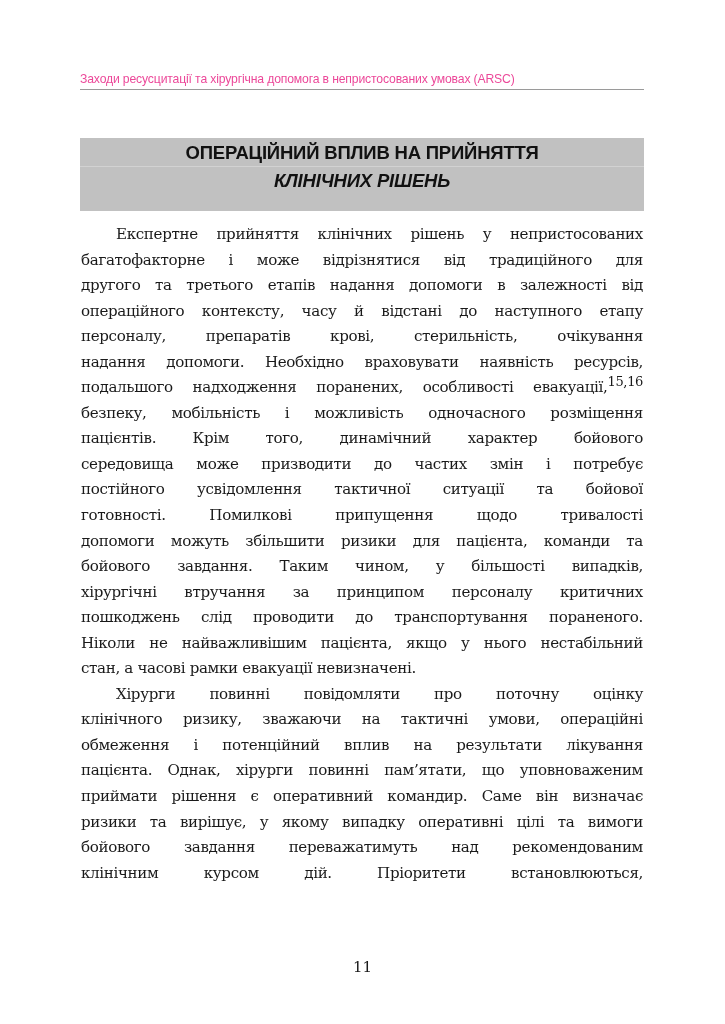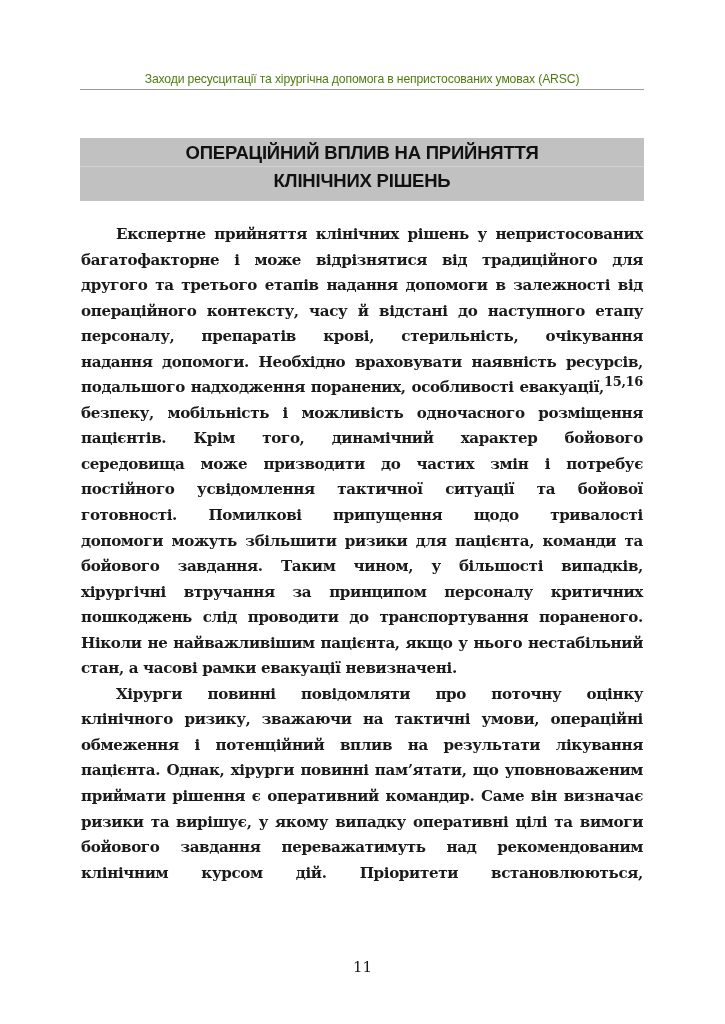--- a/index.html
+++ b/index.html
@@ -12,41 +12,41 @@
       height: 1024px;
       position: relative;
       overflow: hidden;
       color: #1a1a1a;
     }
     .running-header {
       position: absolute;
       left: 80px;
       width: 564px;
       top: 72px;
-      text-align: center;
+      text-align: left;
       font-family: "Liberation Sans", sans-serif;
       font-size: 12.2px;
       letter-spacing: -0.15px;
-      color: #4d7c0f;
+      color: #ec4899;
       white-space: nowrap;
     }
     .header-rule {
       position: absolute;
       left: 80px;
       width: 564px;
       top: 89px;
       height: 0;
       border-top: 1.5px solid #9a9a9a;
     }
     .heading-box {
       position: absolute;
       left: 80px;
       width: 564px;
       top: 138px;
-      height: 63px;
+      height: 73px;
       background: #c1c1c1;
     }
     .heading-divider {
       position: absolute;
       left: 0;
       right: 0;
       top: 28px;
       height: 1px;
       background: #d2d2d2;
     }
@@ -56,30 +56,29 @@
       right: 0;
       text-align: center;
       font-family: "Liberation Sans", sans-serif;
       font-weight: bold;
       font-size: 18.5px;
       letter-spacing: -0.2px;
       color: #111;
       white-space: nowrap;
     }
     .heading-line.l1 { top: 4px; }
-    .heading-line.l2 { top: 32px; }
+    .heading-line.l2 { top: 32px; font-style: italic; }
     .body-text {
       position: absolute;
       left: 81px;
       width: 562px;
       top: 222px;
       font-family: "DejaVu Serif", serif;
       font-size: 15.1px;
       color: #1a1a1a;
-      font-weight: bold;
     }
     .line {
       display: block;
       height: 25.55px;
       line-height: 25.55px;
       white-space: nowrap;
       text-align: justify;
       text-align-last: justify;
       letter-spacing: -0.35px;
     }

